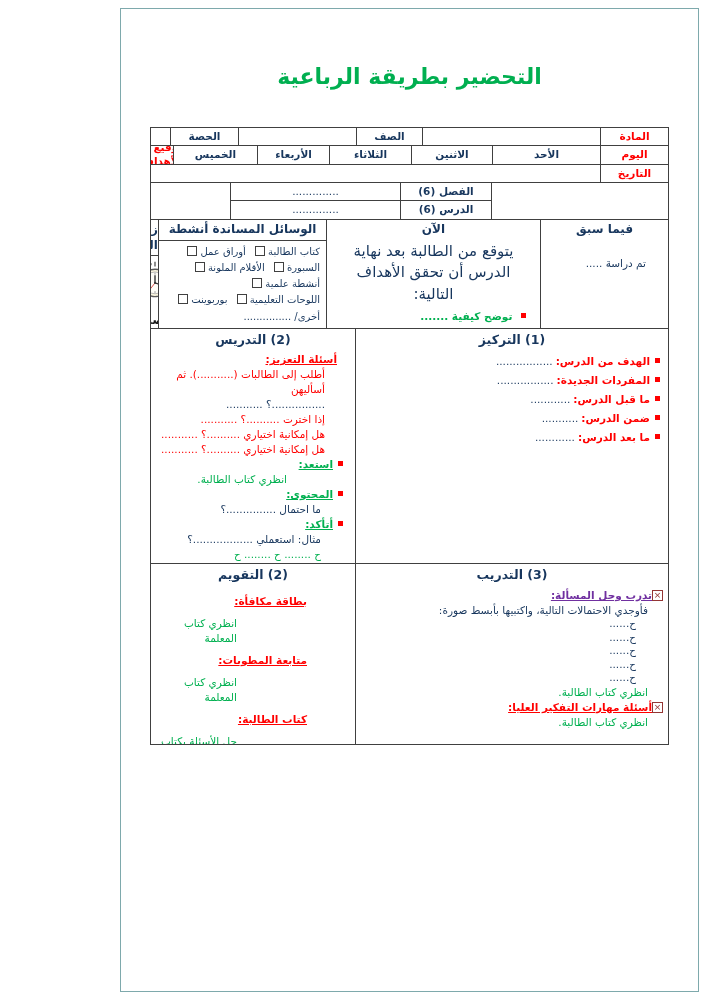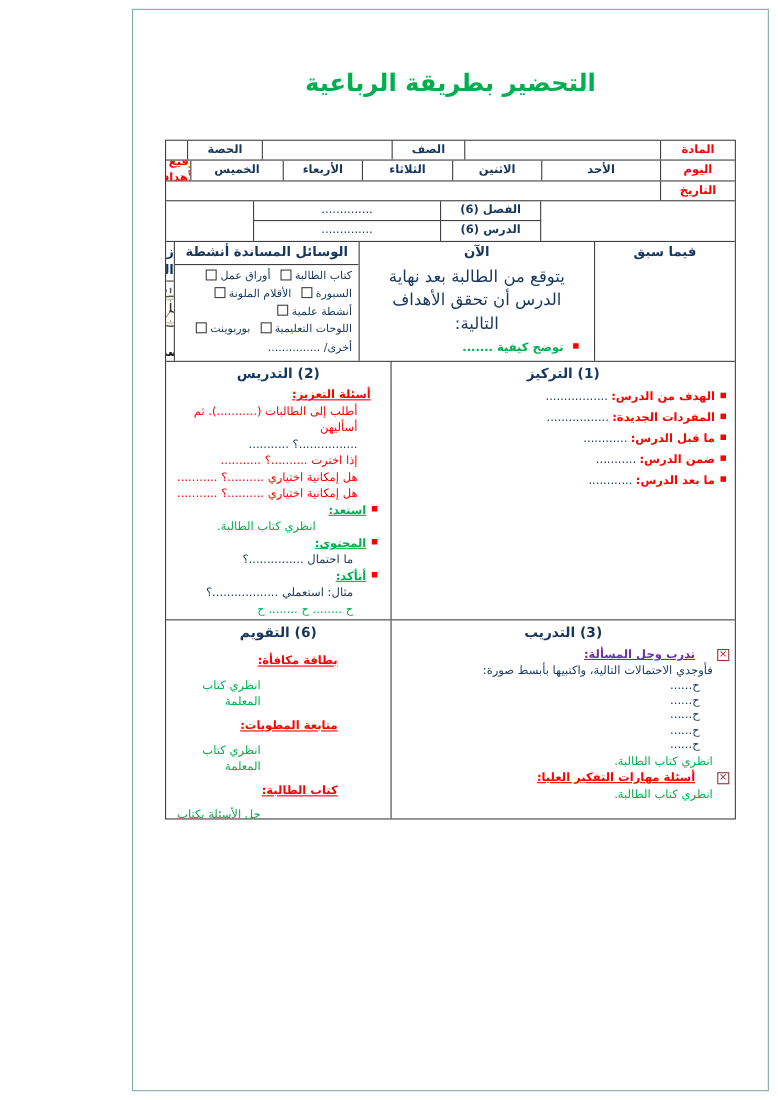--- a/index.html
+++ b/index.html
@@ -52,21 +52,21 @@
   .bold{font-weight:700}
   .f-item{padding-right:8px;line-height:19px}
   .f-lbl{color:#ff0000;font-weight:700;}
   .f-val{color:#17365d;margin-right:3px}
   .t-lbl{padding-right:18px;line-height:15px;color:#ff0000;font-weight:700;text-decoration:underline}
   .t-line{padding-right:30px;line-height:15px}
   .t-b{padding-right:12px;line-height:15px}
   .green-u{color:#00b050;font-weight:700;text-decoration:underline}
   .t-ind{padding-right:34px;line-height:15px}
   .t-ind2{padding-right:68px;line-height:15px}
-  .tr-row{padding:1px 5px 0 0;line-height:15px;display:flex;align-items:center;gap:20px}
+  .tr-row{padding:1px 5px 0 0;line-height:15px;display:flex;align-items:center;gap:0}
   .mark{width:9px;height:9px;border:1px solid #943634;color:#943634;font-size:9px;line-height:8px;text-align:center;flex:0 0 auto}
   .mark::before{content:"\00d7"}
   .purple-u{color:#7030a0;font-weight:700;text-decoration:underline}
   .red-u{color:#ff0000;font-weight:700;text-decoration:underline}
   .tr-ind{padding-right:20px;line-height:14px}
   .tr-item{padding-right:32px;line-height:13.5px}
   .e-lbl{padding-right:48px;line-height:15px;margin-top:7px}
   .e-txt{padding-right:118px;line-height:15px;margin-top:7px}
 </style>
 </head>
@@ -107,20 +107,21 @@
       <div class="c-lbl c-t">الفصل (6)</div>
       <div class="c-dots c-t">..............</div>
       <div class="c-el"></div>
       <div class="c-lbl c-b">الدرس (6)</div>
       <div class="c-dots c-b">..............</div>
     </div>
 
     <div class="grid main4 bb">
       <div class="col">
         <div class="hdr">فيما سبق</div>
+        <div class="prev-txt">تم دراسة .....</div>
       </div>
       <div class="col">
         <div class="hdr">الآن</div>
         <div class="now-intro">يتوقع من الطالبة بعد نهاية الدرس أن تحقق الأهداف التالية:</div>
         <div class="obj-line">
           <span class="sq"></span>
           <span class="green bold">توضح كيفية .......</span>
         </div>
       </div>
       <div class="col">
@@ -203,21 +204,21 @@
         <div class="tr-item navy">ح......</div>
         <div class="tr-item navy">ح......</div>
         <div class="tr-ind green">انظري كتاب الطالبة.</div>
         <div class="tr-row">
             <span class="mark"></span>
             <span class="red-u">أسئلة مهارات التفكير العليا:</span>
           </div>
         <div class="tr-ind green">انظري كتاب الطالبة.</div>
       </div>
       <div class="col last">
-        <div class="hdr2">(6) التقويم</div>
+        <div class="hdr2">(2) التقويم</div>
         <div class="e-lbl red-u">بطاقة مكافأة:</div>
         <div class="e-txt green">انظري كتاب المعلمة</div>
         <div class="e-lbl red-u">متابعة المطويات:</div>
         <div class="e-txt green">انظري كتاب المعلمة</div>
         <div class="e-lbl red-u">كتاب الطالبة:</div>
         <div class="e-txt green">حل الأسئلة بكتاب الطالبة.</div>
       </div>
     </div>
 
   </div>

